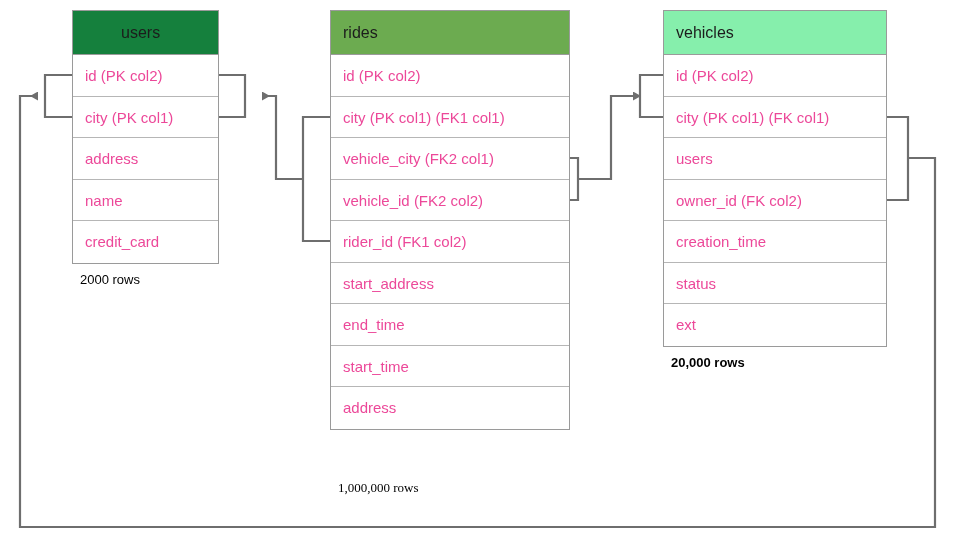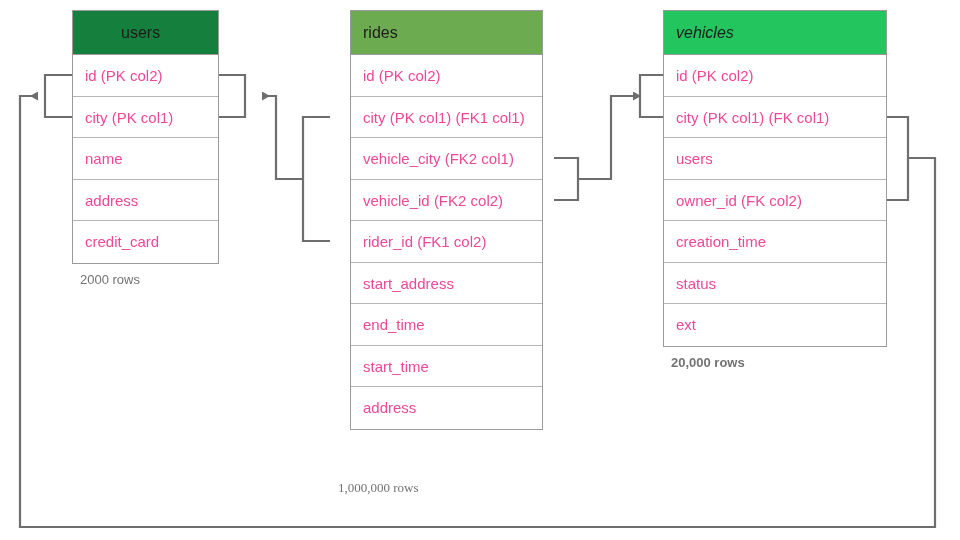--- a/index.html
+++ b/index.html
@@ -53,21 +53,21 @@
     background: #ffffff;
     white-space: nowrap;
     overflow: hidden;
   }
   .entity-field:last-child {
     border-bottom: none;
   }
   .row-count {
     position: absolute;
     font-size: 13px;
-    color: #737373;
+    color: #000000;
     white-space: nowrap;
     z-index: 3;
   }
 </style>
 </head>
 <body>
 
 <div id="canvas">
 
   <svg id="wires" viewBox="0 0 960 540" xmlns="http://www.w3.org/2000/svg">
@@ -99,42 +99,42 @@
       <path d="M887,117 L908,117 L908,200 L887,200"></path>
 
       <path d="M908,158 L935,158 L935,527 L20,527 L20,96 L38,96" marker-end="url(#arrowL)"></path>
     </g>
   </svg>
 
   <div class="entity" style="left:72px; top:10px; width:147px;">
     <div class="entity-header" style="background:#15803d;padding-left:48px;">users</div>
     <div class="entity-field">id (PK col2)</div>
     <div class="entity-field">city (PK col1)</div>
+    <div class="entity-field">address</div>
     <div class="entity-field">name</div>
-    <div class="entity-field">address</div>
     <div class="entity-field">credit_card</div>
   </div>
   <div class="row-count" style="left:80px; top:272px;">2000 rows</div>
 
-  <div class="entity" style="left:330px; top:10px; width:193px;margin-left:20px;">
+  <div class="entity" style="left:330px; top:10px; width:240px;">
     <div class="entity-header" style="background:#6cab50;">rides</div>
     <div class="entity-field">id (PK col2)</div>
     <div class="entity-field">city (PK col1) (FK1 col1)</div>
     <div class="entity-field">vehicle_city (FK2 col1)</div>
     <div class="entity-field">vehicle_id (FK2 col2)</div>
     <div class="entity-field">rider_id (FK1 col2)</div>
     <div class="entity-field">start_address</div>
     <div class="entity-field">end_time</div>
     <div class="entity-field">start_time</div>
     <div class="entity-field">address</div>
   </div>
   <div class="row-count" style="left:338px; top:480px;font-family:Liberation Serif, serif;">1,000,000 rows</div>
 
   <div class="entity" style="left:663px; top:10px; width:224px;">
-    <div class="entity-header" style="background:#22c55e;font-style:italic;">vehicles</div>
+    <div class="entity-header" style="background:#86efac;">vehicles</div>
     <div class="entity-field">id (PK col2)</div>
     <div class="entity-field">city (PK col1) (FK col1)</div>
     <div class="entity-field">users</div>
     <div class="entity-field">owner_id (FK col2)</div>
     <div class="entity-field">creation_time</div>
     <div class="entity-field">status</div>
     <div class="entity-field">ext</div>
   </div>
   <div class="row-count" style="left:671px; top:355px;font-weight:bold;">20,000 rows</div>
 

